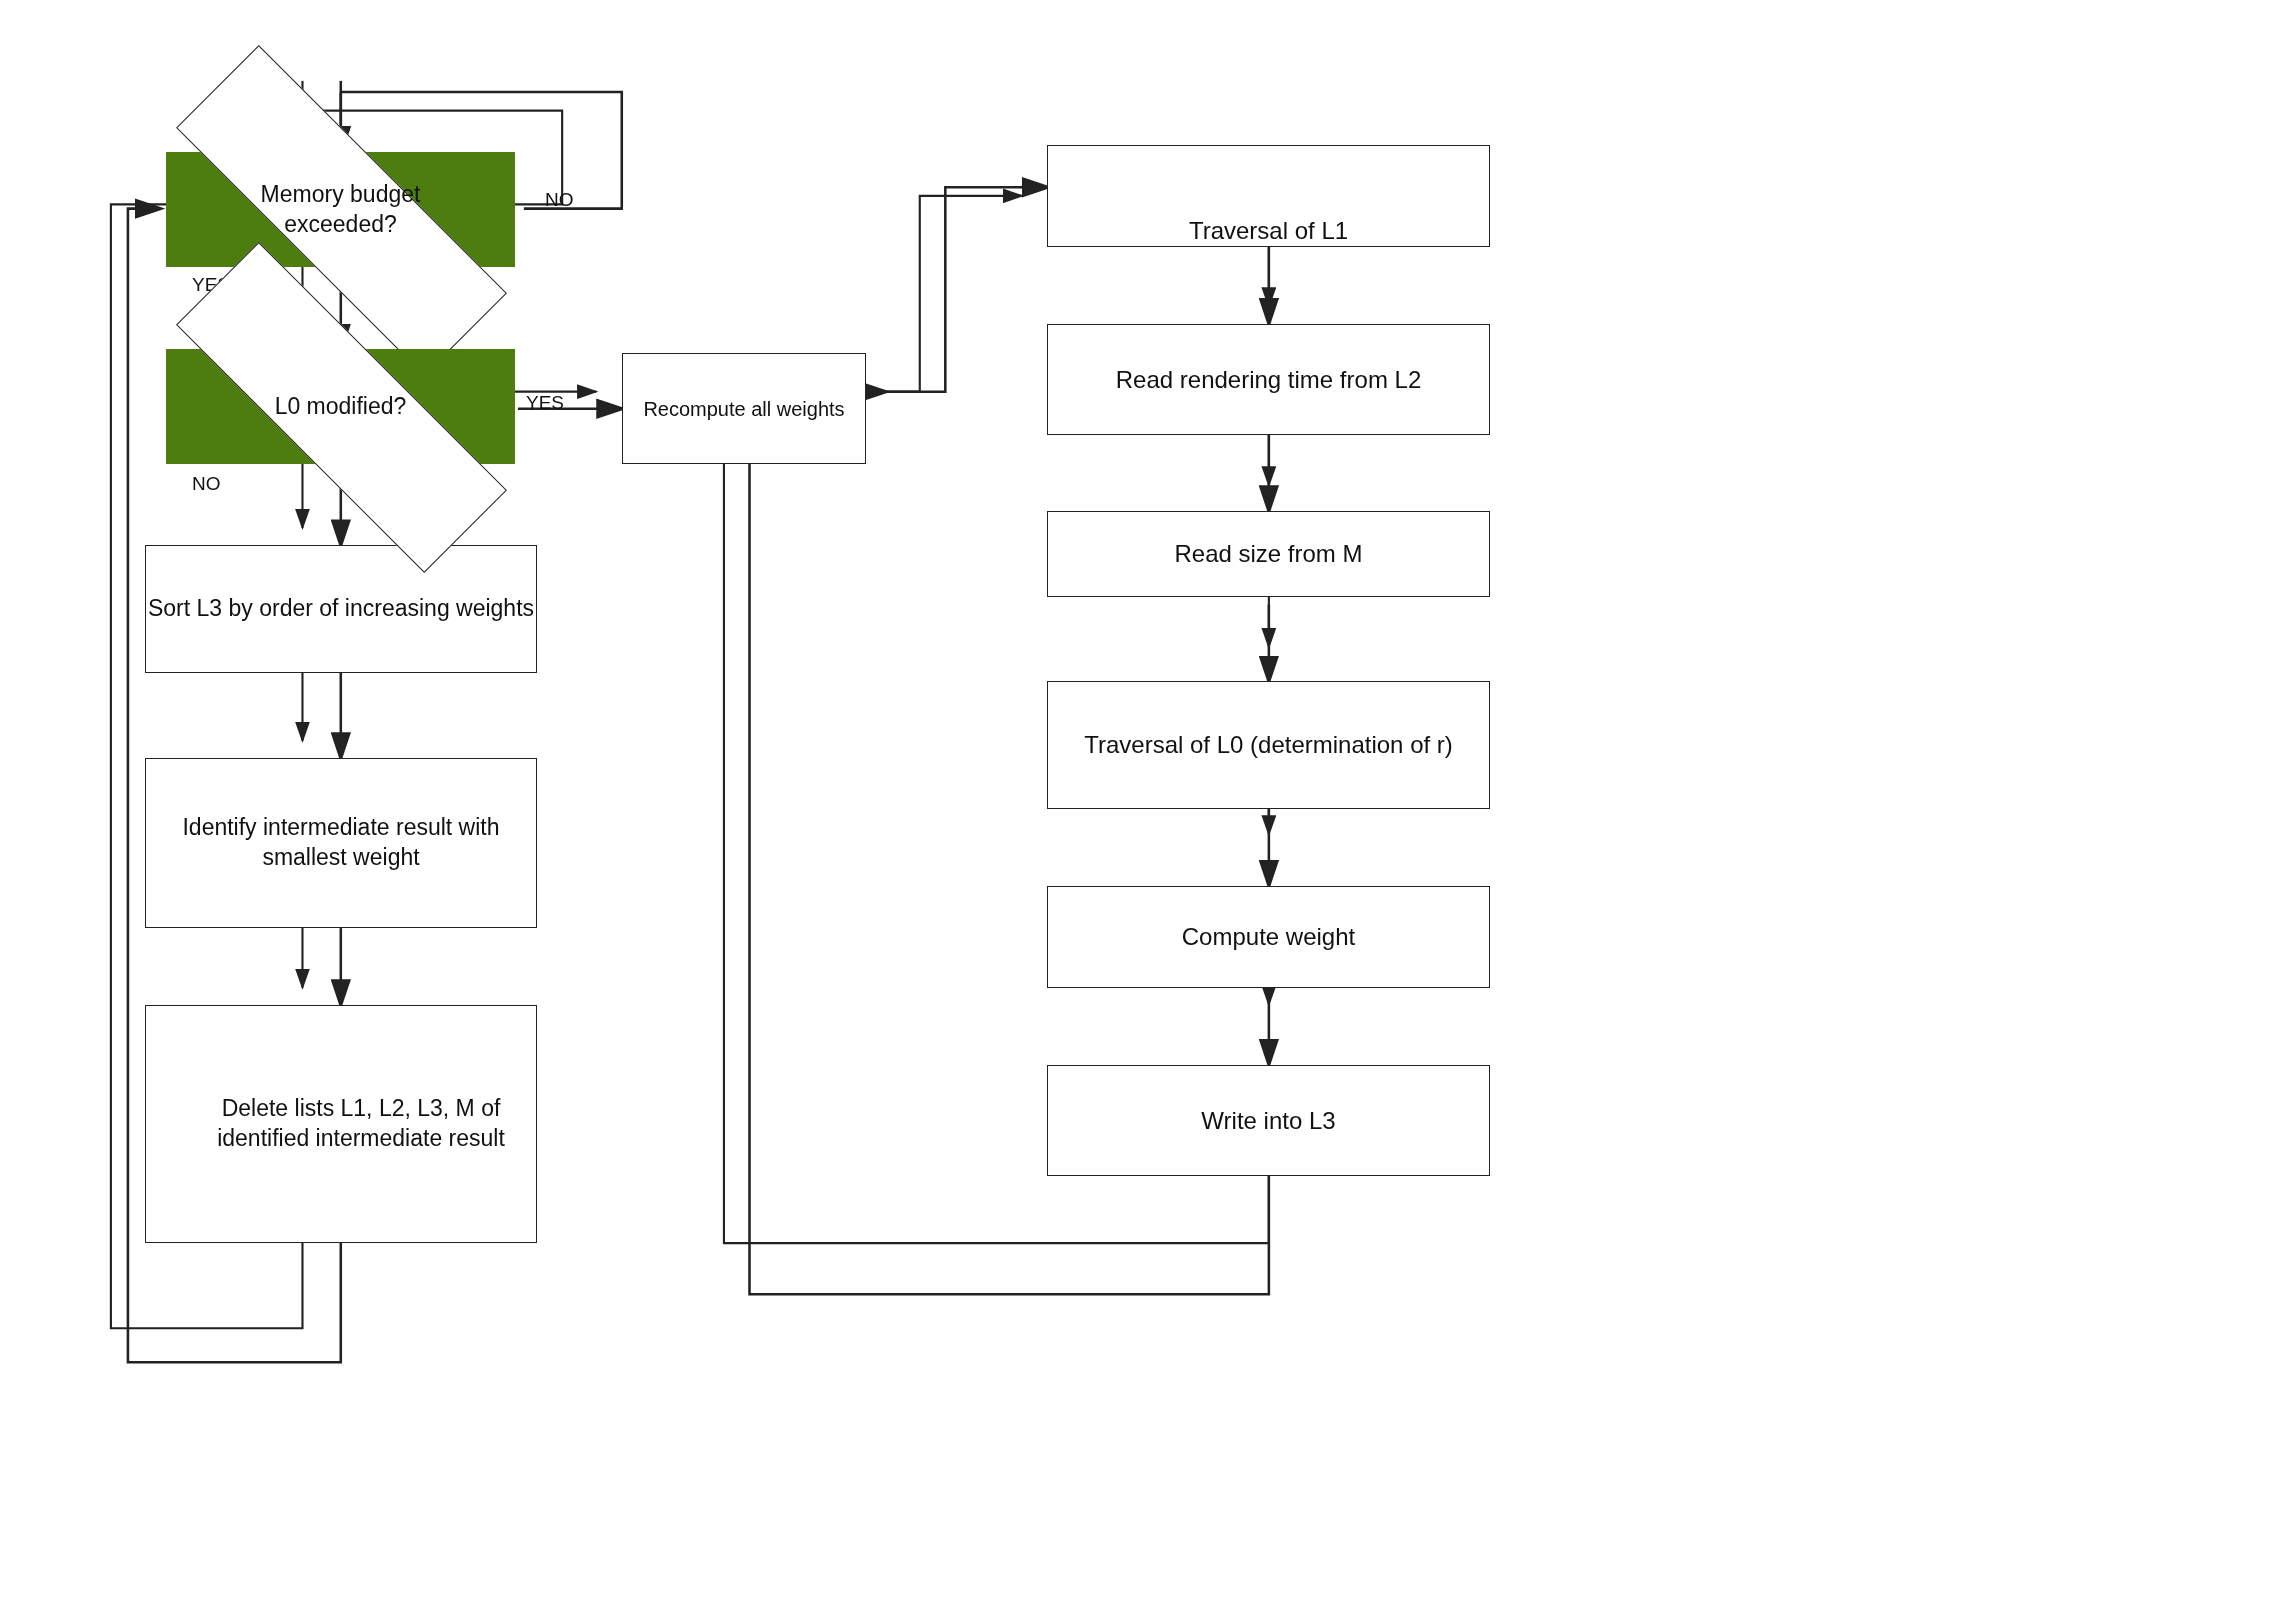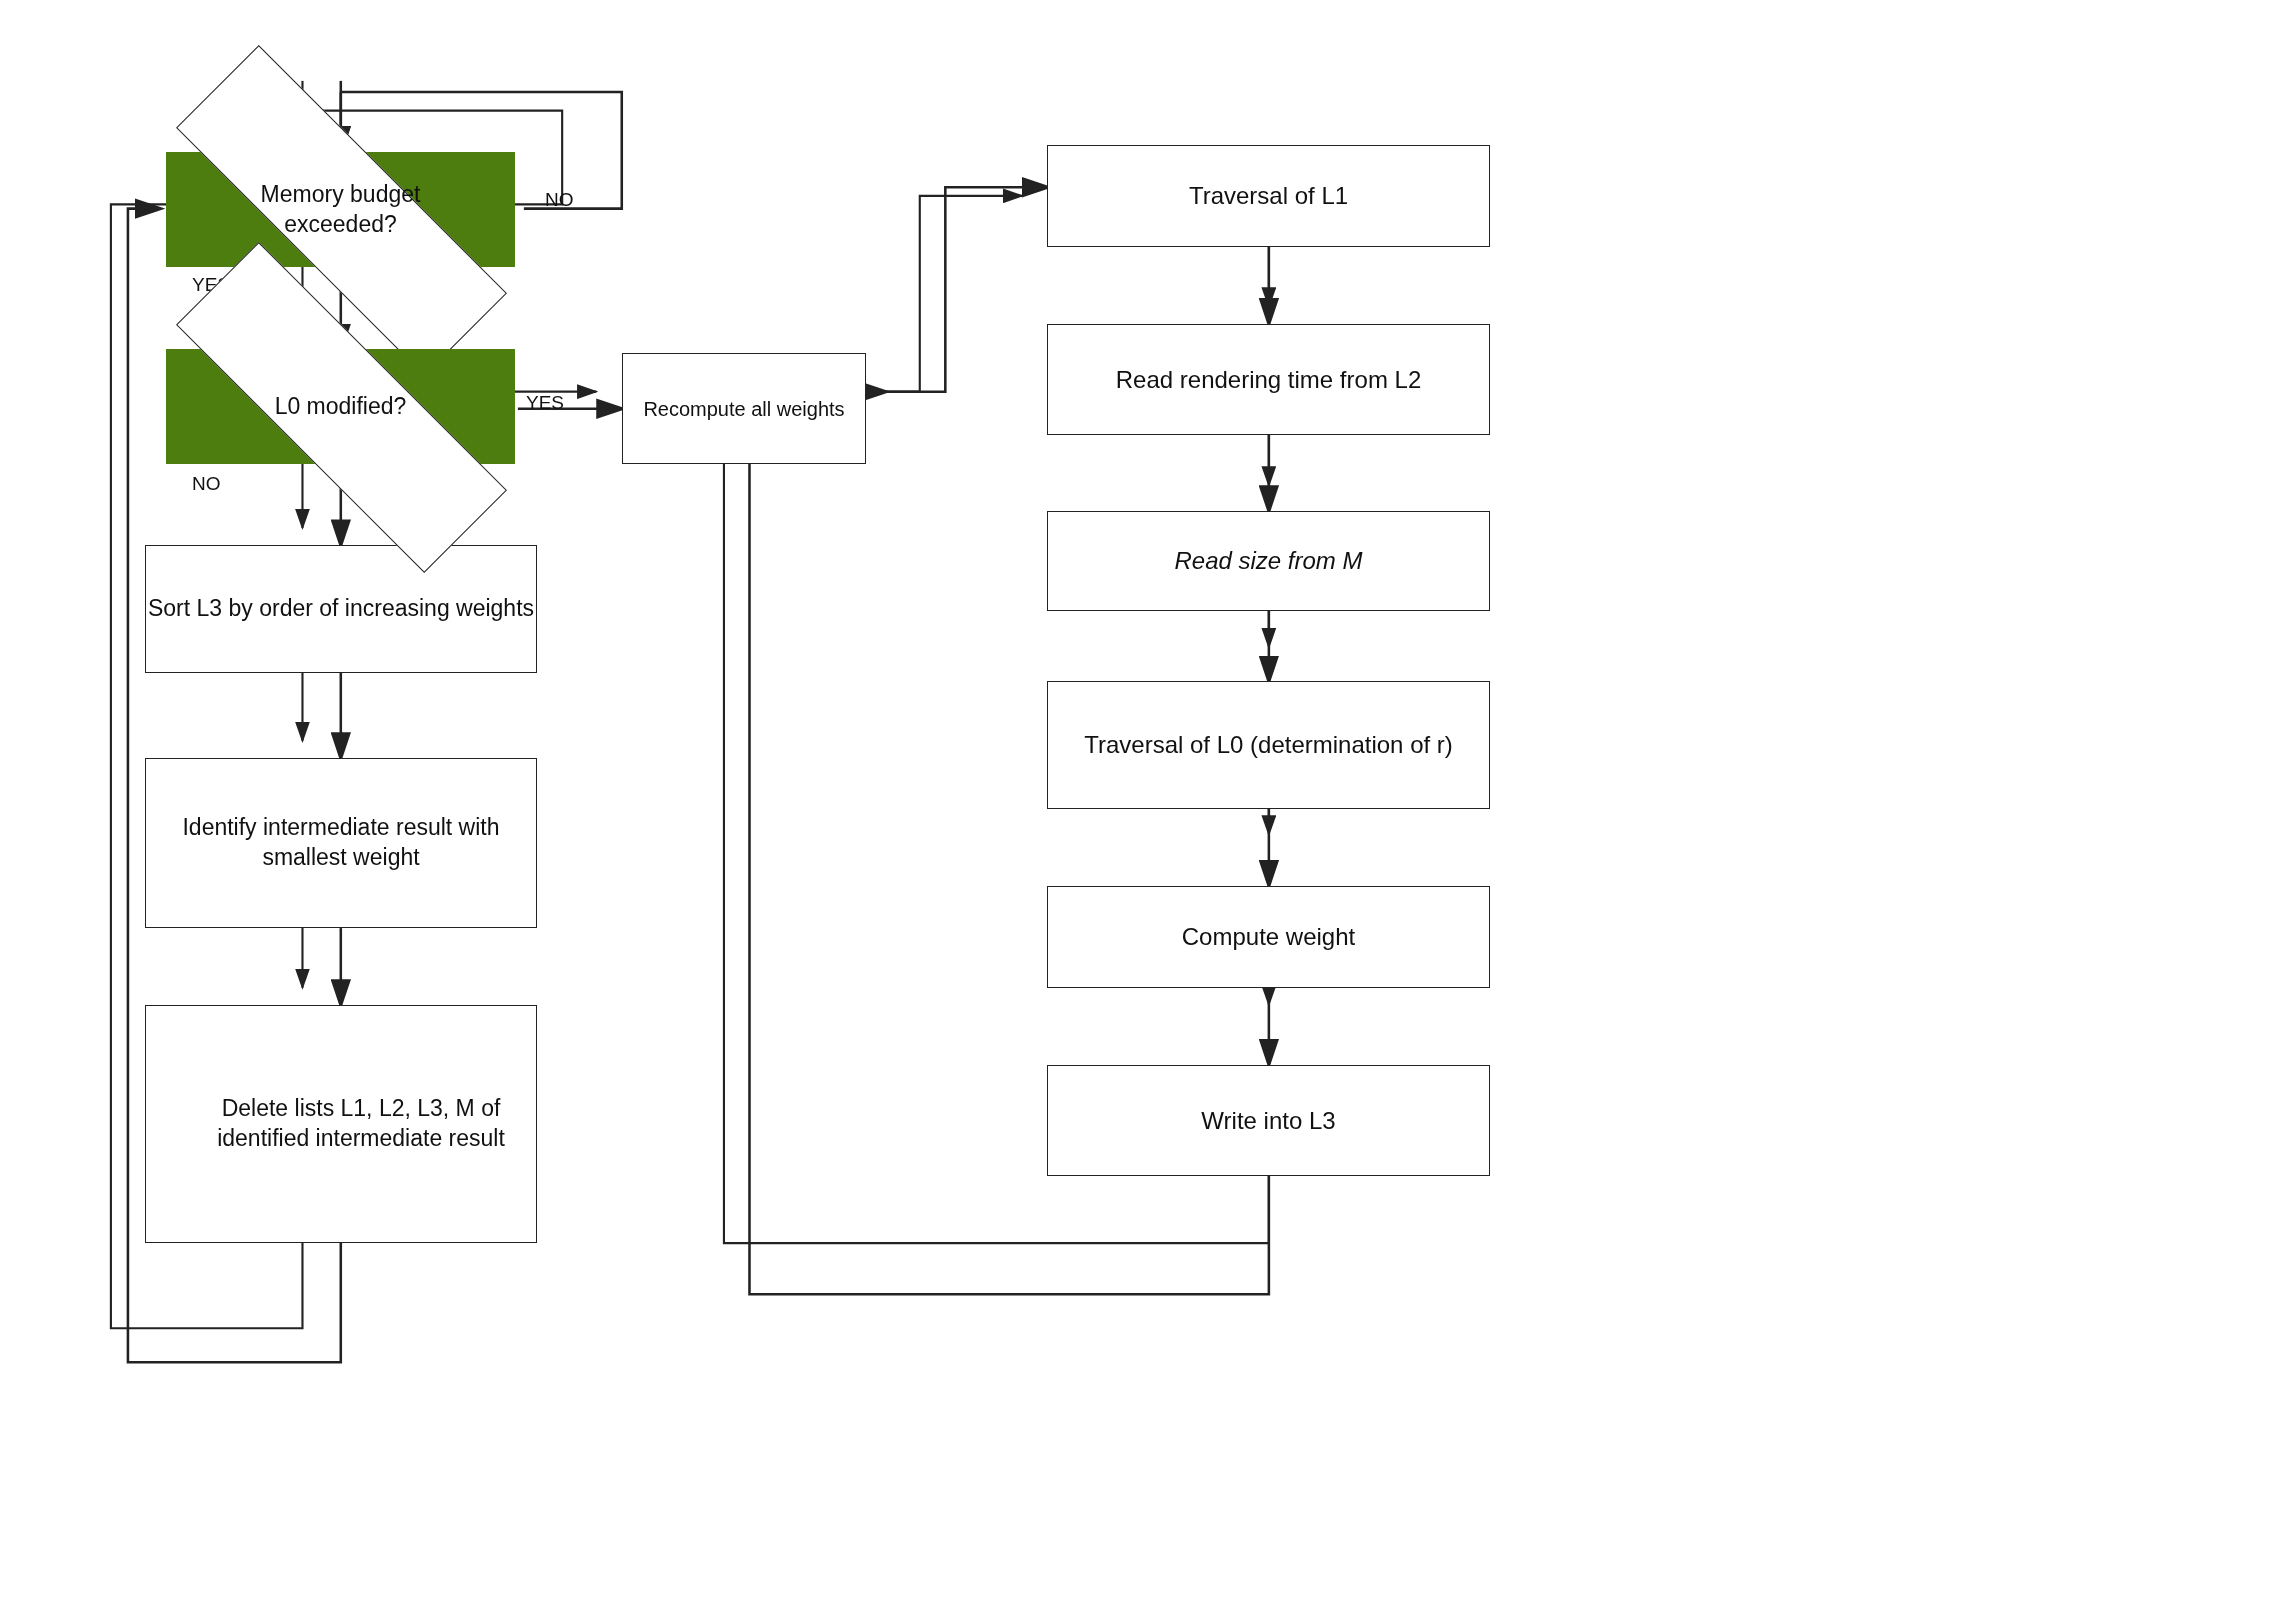--- a/index.html
+++ b/index.html
@@ -189,31 +189,31 @@
     <span>Identify  intermediate result
 with smallest weight</span>
   </div>
 
   <div class="fc-box" style="left:145px; top:1005px; width:392px; height:238px; font-size:23px;padding-left:40px;">
     <span>Delete lists L1, L2, L3, M
 of identified intermediate
 result</span>
   </div>
 
-  <div class="fc-box" style="left:1047px; top:145px; width:443px; height:102px; font-size:24px;">
+  <div class="fc-box" style="left:1047px; top:145px; width:443px; height:102px; font-size:24px;align-items:flex-end;">
     <span>Traversal
 of L1</span>
   </div>
 
   <div class="fc-box" style="left:1047px; top:324px; width:443px; height:111px; font-size:24px;">
     <span>Read rendering time from
 L2</span>
   </div>
 
-  <div class="fc-box" style="left:1047px; top:511px; width:443px; height:100px; font-size:24px;font-style:italic;">
+  <div class="fc-box" style="left:1047px; top:511px; width:443px; height:86px; font-size:24px;">
     <span>Read size from M</span>
   </div>
 
   <div class="fc-box" style="left:1047px; top:681px; width:443px; height:128px; font-size:24px;">
     <span>Traversal of L0
 (determination of r)</span>
   </div>
 
   <div class="fc-box" style="left:1047px; top:886px; width:443px; height:102px; font-size:24px;">
     <span>Compute weight</span>

